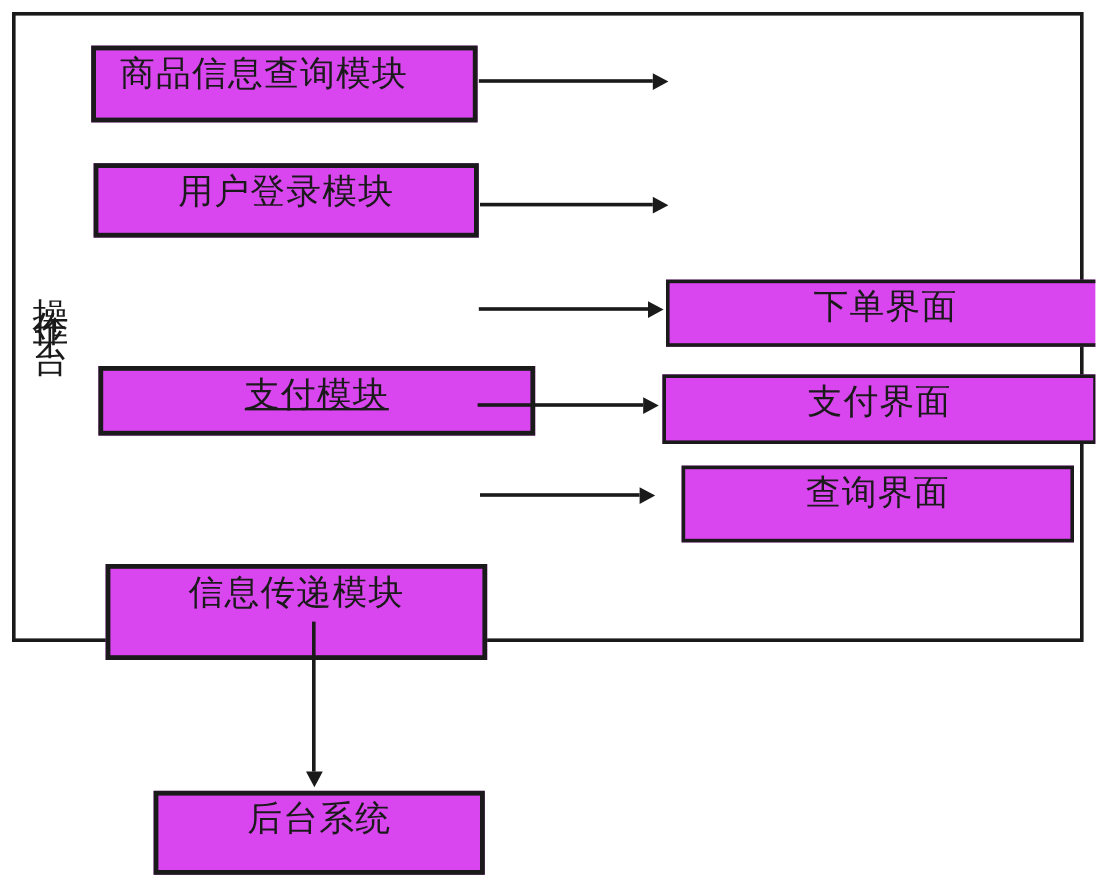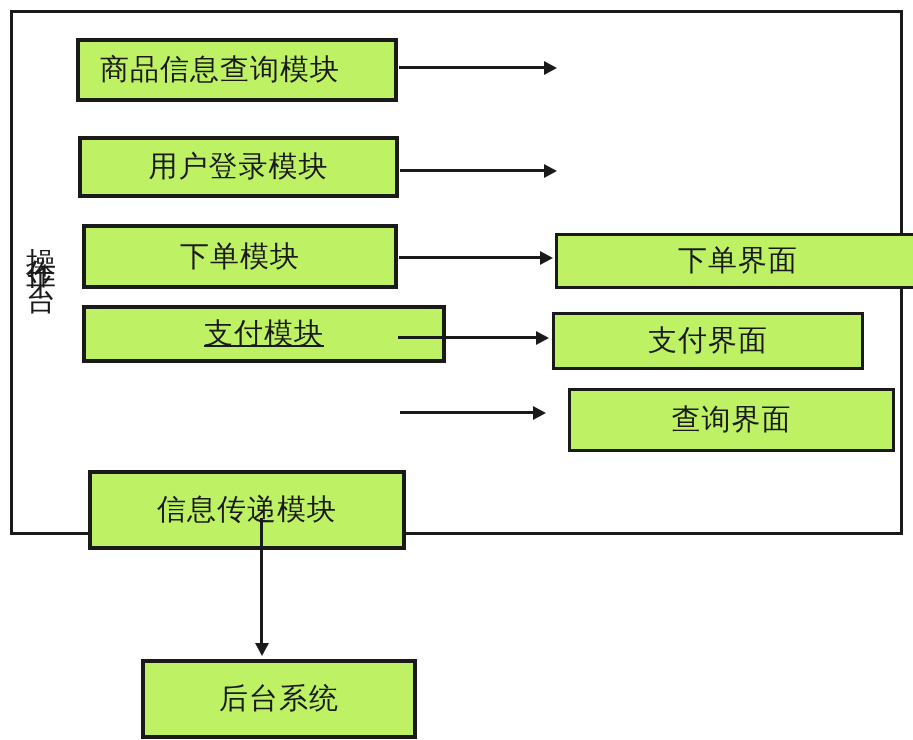--- a/index.html
+++ b/index.html
@@ -35,46 +35,45 @@
     text-orientation: upright;
     font-size: 30px;
     letter-spacing: 12px;
     line-height: 38px;
     color: #1a1a1a;
     white-space: nowrap;
   }
   .box {
     position: absolute;
     box-sizing: border-box;
-    background: #bef264;
+    background: #d946ef;
     display: flex;
-    align-items: center;
     justify-content: center;
     font-size: 29px;
     letter-spacing: 1px;
     color: #1a1a1a;
     white-space: nowrap;
   }
   .lbox { border: 4px solid #1a1a1a; }
   .rbox { border: 3px solid #1a1a1a; }
   
   .b1 { left: 76px;  top: 38px;  width: 322px; height: 64px; justify-content: flex-start; padding-left: 20px; }
   .b2 { left: 78px;  top: 136px; width: 321px; height: 62px; }
   .b3 { left: 82px;  top: 224px; width: 316px; height: 65px; }
   .b4 { left: 82px;  top: 305px; width: 364px; height: 58px; text-decoration: underline; }
   .b5 { left: 85px;  top: 371px; width: 315px; height: 70px; }
   .b6 { left: 88px;  top: 454px; width: 318px; height: 80px; margin-top: 16px; }
   
   .r1 { left: 558px; top: 47px;  width: 316px; height: 61px; }
   .r2 { left: 560px; top: 148px; width: 313px; height: 62px; }
   .r3 { left: 555px; top: 233px; width: 366px; height: 56px; }
-  .r4 { left: 552px; top: 312px; width: 312px; height: 58px; }
+  .r4 { left: 552px; top: 312px; width: 362px; height: 58px; }
   .r5 { left: 568px; top: 388px; width: 327px; height: 64px; }
   
-  .bk { left: 128px; top: 659px; width: 276px; height: 80px; border: 4px solid #1a1a1a; margin-left: 13px; }
+  .bk { left: 128px; top: 659px; width: 276px; height: 70px; border: 4px solid #1a1a1a; }
   
   .harrow {
     position: absolute;
     height: 3px;
     background: #1a1a1a;
   }
   .harrow::after {
     content: '';
     position: absolute;
     right: -13px;
@@ -117,23 +116,20 @@
   <div class="outer"></div>
 
   <div class="vlabel">操作平台</div>
 
   <div class="box lbox b1">
     <span>商品信息查询模块</span>
   </div>
   <div class="box lbox b2">
     <span>用户登录模块</span>
   </div>
-  <div class="box lbox b3">
-    <span>下单模块</span>
-  </div>
   <div class="box lbox b4">
     <span>支付模块</span>
   </div>
   <div class="box lbox b6">
     <span>信息传递模块</span>
   </div>
 
   <div class="box rbox r3">
     <span>下单界面</span>
   </div>

